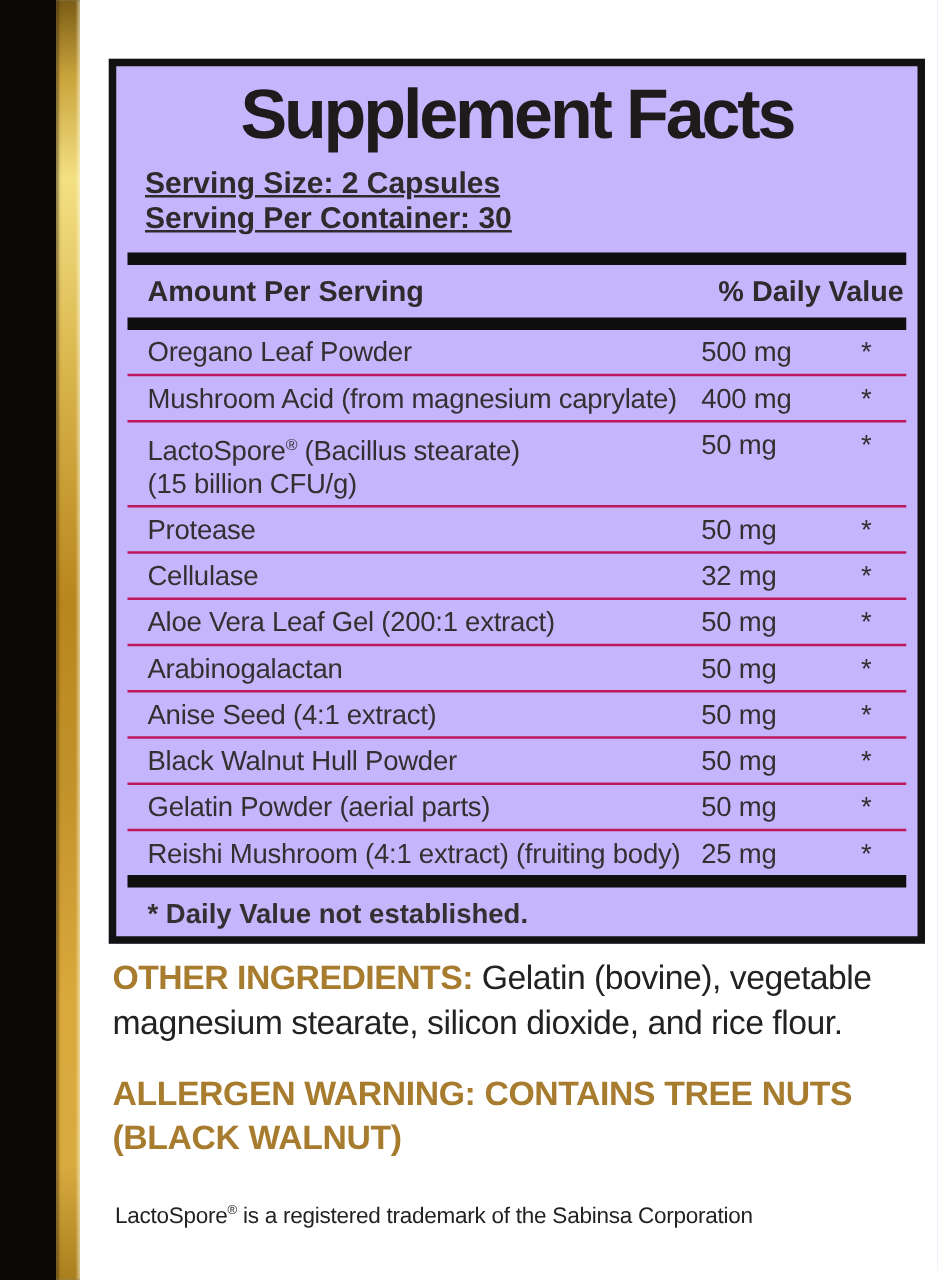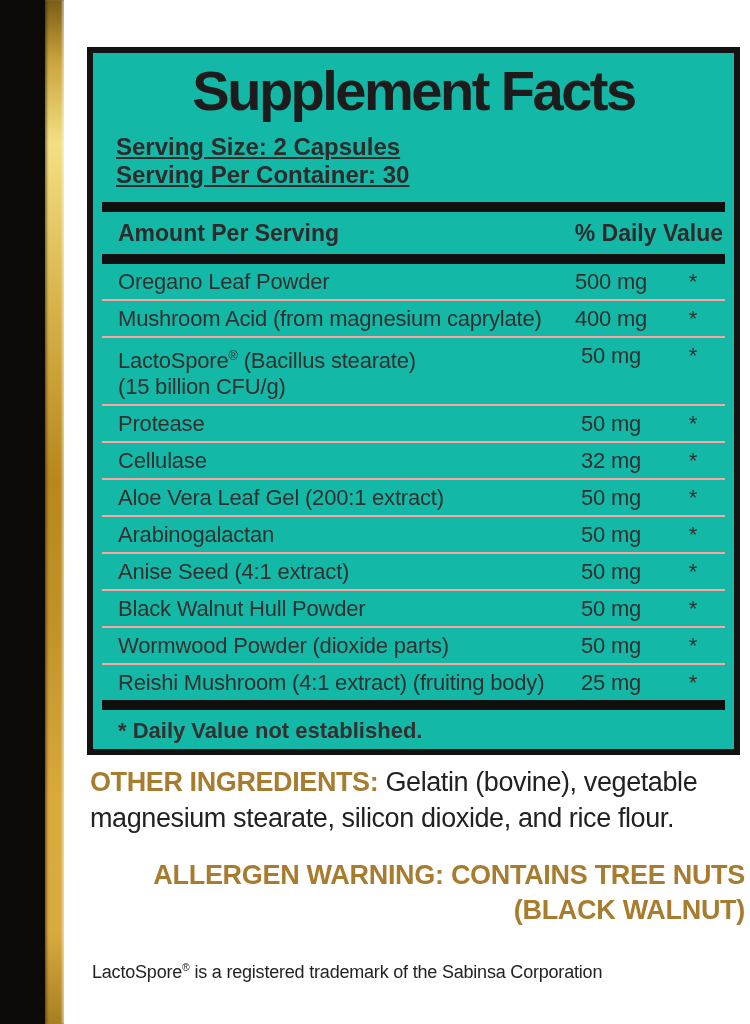--- a/index.html
+++ b/index.html
@@ -10,45 +10,45 @@
 
   
   .black-bar { position:absolute; left:0; top:0; width:45px; height:1024px; background:#0c0a07; }
   .gold-stripe { position:absolute; left:45px; top:0; width:19px; height:1024px;
     background:linear-gradient(180deg,#7a5c15 0%,#caa43c 6%,#f3e083 14%,#d9b54c 29%,
       #b8861d 47%,#c2922a 61%,#daa93c 78%,#d8ab3f 91%,#a97f1f 100%);
     box-shadow:inset 2px 0 2px rgba(40,25,0,.45), inset -2px 0 2px rgba(255,255,240,.5); }
 
   
   .panel { position:absolute; left:87px; top:47px; width:653px; height:708px;
-    border:6px solid #121212; background:#14b8a6; padding:4px 9px 6px; color:#2b2829; }
+    border:6px solid #121212; background:#c4b5fd; padding:4px 9px 6px; color:#2b2829; }
   .sf-title { font-size:56px; font-weight:bold; letter-spacing:-2.5px; text-align:center;
     line-height:60px; margin-top:4px; color:#1d1b1c; white-space:nowrap; }
   .serving-block { margin:12px 0 0 14px; font-size:24px; font-weight:600; line-height:28px; color:#2e2b2c;text-decoration:underline; }
   .bar { height:10px; background:#0f0f0f; }
   .bar.top { margin-top:13px; }
   .cols { display:flex; justify-content:space-between; align-items:flex-end;
     font-size:23px; font-weight:600; padding:8px 2px 7px 16px; color:#2e2b2c; }
   .rows { }
   .row { display:grid; grid-template-columns:1fr 100px 64px; align-items:start;
     font-size:22px; font-weight:500; letter-spacing:-0.2px; line-height:26px;
-    padding:5px 0 4px; border-bottom:2px solid #fca5a5; color:#333031; }
+    padding:5px 0 4px; border-bottom:2px solid #be185d; color:#333031; }
   .row.last { border-bottom:none; }
   .row .name { padding-left:16px; white-space:nowrap; min-width:0; }
-  .row .amt { text-align:center; white-space:nowrap; }
+  .row .amt { text-align:left; white-space:nowrap; }
   .row .dv { text-align:center; }
   .reg { font-size:58%; vertical-align:super; }
   .footnote { font-size:22px; font-weight:700; padding:8px 0 0 16px; color:#333031; }
 
   
   .other { position:absolute; left:90px; top:764px; width:662px; font-size:27px;
     line-height:36px; letter-spacing:-0.4px; font-weight:500; color:#242122; }
   .other .lbl { color:#a87c2e; font-weight:bold;margin-top:36px; }
   .allergen { position:absolute; left:90px; top:858px; width:655px; font-size:27px;
-    font-weight:bold; letter-spacing:-0.3px; line-height:35px; color:#a87c2e;text-align:right; }
+    font-weight:bold; letter-spacing:-0.3px; line-height:35px; color:#a87c2e; }
   .trademark { position:absolute; left:92px; top:946px; width:658px; font-size:18px;
     font-weight:500; letter-spacing:-0.2px; color:#242122; white-space:nowrap;margin-top:16px; }
 </style>
 </head>
 <body>
 
 <div class="page">
 
   <div class="black-bar"></div>
   <div class="gold-stripe"></div>
@@ -120,21 +120,21 @@
         <span class="dv">*</span>
       </div>
 
       <div class="row">
         <span class="name">Black Walnut Hull Powder</span>
         <span class="amt">50 mg</span>
         <span class="dv">*</span>
       </div>
 
       <div class="row">
-        <span class="name">Wormwood Powder (dioxide parts)</span>
+        <span class="name">Gelatin Powder (aerial parts)</span>
         <span class="amt">50 mg</span>
         <span class="dv">*</span>
       </div>
 
       <div class="row last">
         <span class="name">Reishi Mushroom (4:1 extract) (fruiting body)</span>
         <span class="amt">25 mg</span>
         <span class="dv">*</span>
       </div>
 

